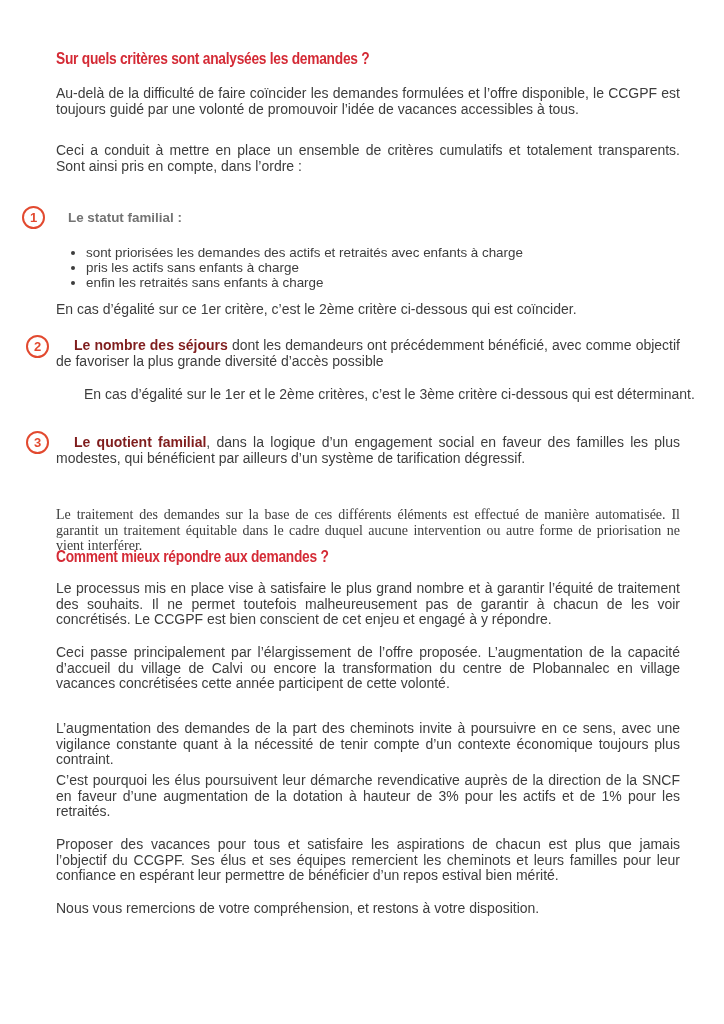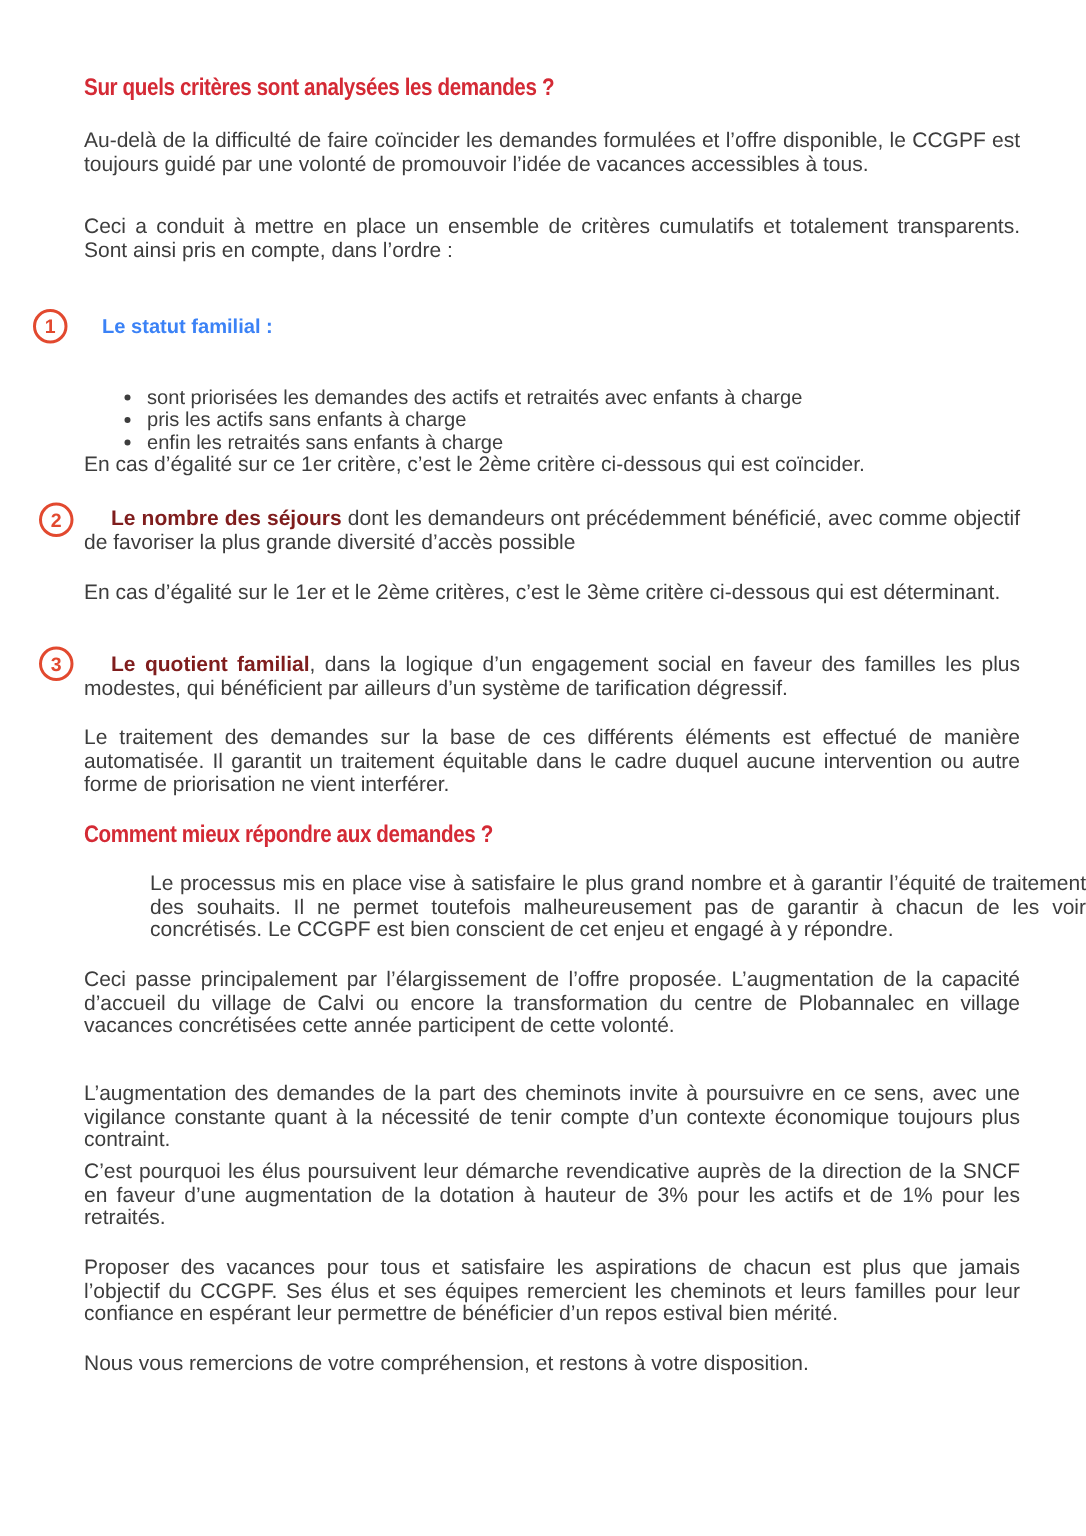--- a/index.html
+++ b/index.html
@@ -12,27 +12,27 @@
     position: absolute; left: 0; margin: 0;
     font-family: "Liberation Sans", sans-serif; font-weight: bold;
     font-size: 16px; color: #d42a35; letter-spacing: -0.3px;
     transform: scaleX(0.86); transform-origin: left center; white-space: nowrap;
   }
   .p {
     position: absolute; left: 0; width: 624px; margin: 0;
     font-size: 14px; line-height: 15.6px; text-align: justify; color: #3d3d3d;
   }
   .p b { color: #7f1d1d; }
-  .crit-label { position: absolute; font-size: 13.4px; font-weight: bold; color: #3b82f6; }
+  .crit-label { position: absolute; font-size: 13.4px; font-weight: bold; color: #737373; }
   .num {
     position: absolute; width: 19px; height: 19px; border: 2px solid #e2492f; border-radius: 50%;
     color: #e2492f; font-weight: bold; font-size: 13px; text-align: center; line-height: 19px;
     box-sizing: content-box;
   }
-  ul.b { position: absolute; left: 8px; margin: 16px; padding-left: 18px; font-size: 13.4px; line-height: 15.2px; color: #3d3d3d; }
+  ul.b { position: absolute; left: 8px; margin: 4px; padding-left: 18px; font-size: 13.4px; line-height: 15.2px; color: #3d3d3d; }
   ul.b li { margin: 0; }
   .indent { text-indent: 18px; }
 </style>
 </head>
 <body>
 
 <div class="page">
 
   <h2 class="h" style="top:50px;">Sur quels critères sont analysées les demandes ?</h2>
 
@@ -46,29 +46,29 @@
     <li>sont priorisées les demandes des actifs et retraités avec enfants à charge</li>
     <li>pris les actifs sans enfants à charge</li>
     <li>enfin les retraités sans enfants à charge</li>
   </ul>
 
   <p class="p" style="top:302px;">En cas d’égalité sur ce 1er critère, c’est le 2ème critère ci-dessous qui est coïncider.</p>
 
   <div class="num" style="left:-30px; top:335px;">2</div>
   <p class="p indent" style="top:338px;"><b>Le nombre des séjours</b><span> dont les demandeurs ont précédemment bénéficié, avec comme objectif de favoriser la plus grande diversité d’accès possible</span></p>
 
-  <p class="p" style="top:387px;">En cas d’égalité sur le 1er et le 2ème critères, c’est le 3ème critère ci-dessous qui est déterminant.</p>
+  <p class="p" style="top:387px;margin-left:28px;">En cas d’égalité sur le 1er et le 2ème critères, c’est le 3ème critère ci-dessous qui est déterminant.</p>
 
   <div class="num" style="left:-30px; top:431px;">3</div>
   <p class="p indent" style="top:435px;"><b>Le quotient familial</b><span>, dans la logique d’un engagement social en faveur des familles les plus modestes, qui bénéficient par ailleurs d’un système de tarification dégressif.</span></p>
 
-  <p class="p" style="top:484px;">Le traitement des demandes sur la base de ces différents éléments est effectué de manière automatisée. Il garantit un traitement équitable dans le cadre duquel aucune intervention ou autre forme de priorisation ne vient interférer.</p>
+  <p class="p" style="top:507px;font-family:Liberation Serif, serif;">Le traitement des demandes sur la base de ces différents éléments est effectué de manière automatisée. Il garantit un traitement équitable dans le cadre duquel aucune intervention ou autre forme de priorisation ne vient interférer.</p>
 
   <h2 class="h" style="top:548px;">Comment mieux répondre aux demandes ?</h2>
 
-  <p class="p" style="top:581px;margin-left:44px;">Le processus mis en place vise à satisfaire le plus grand nombre et à garantir l’équité de traitement des souhaits. Il ne permet toutefois malheureusement pas de garantir à chacun de les voir concrétisés. Le CCGPF est bien conscient de cet enjeu et engagé à y répondre.</p>
+  <p class="p" style="top:581px;">Le processus mis en place vise à satisfaire le plus grand nombre et à garantir l’équité de traitement des souhaits. Il ne permet toutefois malheureusement pas de garantir à chacun de les voir concrétisés. Le CCGPF est bien conscient de cet enjeu et engagé à y répondre.</p>
   <p class="p" style="top:645px;">Ceci passe principalement par l’élargissement de l’offre proposée. L’augmentation de la capacité d’accueil du village de Calvi ou encore la transformation du centre de Plobannalec en village vacances concrétisées cette année participent de cette volonté.</p>
   <p class="p" style="top:709px;margin-top:12px;">L’augmentation des demandes de la part des cheminots invite à poursuivre en ce sens, avec une vigilance constante quant à la nécessité de tenir compte d’un contexte économique toujours plus contraint.</p>
   <p class="p" style="top:773px;">C’est pourquoi les élus poursuivent leur démarche revendicative auprès de la direction de la SNCF en faveur d’une augmentation de la dotation à hauteur de 3% pour les actifs et de 1% pour les retraités.</p>
   <p class="p" style="top:837px;">Proposer des vacances pour tous et satisfaire les aspirations de chacun est plus que jamais l’objectif du CCGPF. Ses élus et ses équipes remercient les cheminots et leurs familles pour leur confiance en espérant leur permettre de bénéficier d’un repos estival bien mérité.</p>
   <p class="p" style="top:901px;">Nous vous remercions de votre compréhension, et restons à votre disposition.</p>
 
 </div>
 
 </body></html>

